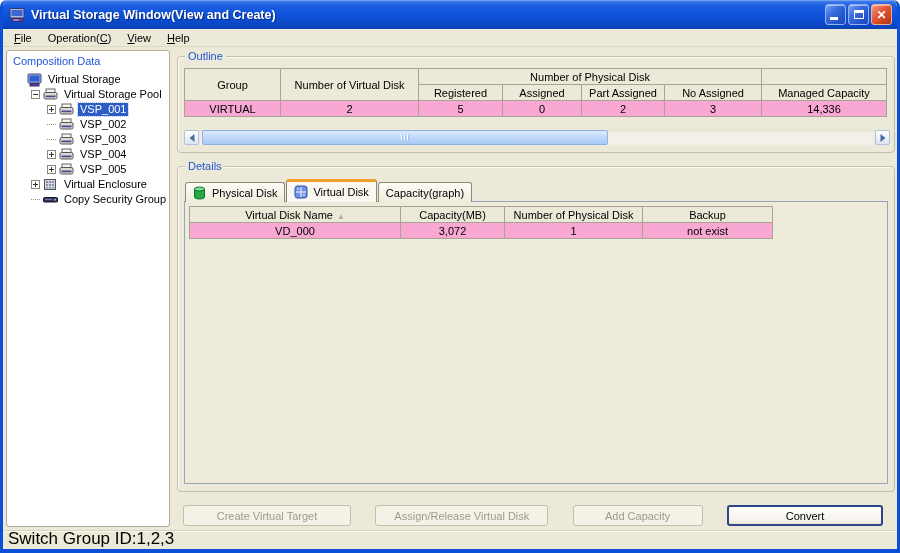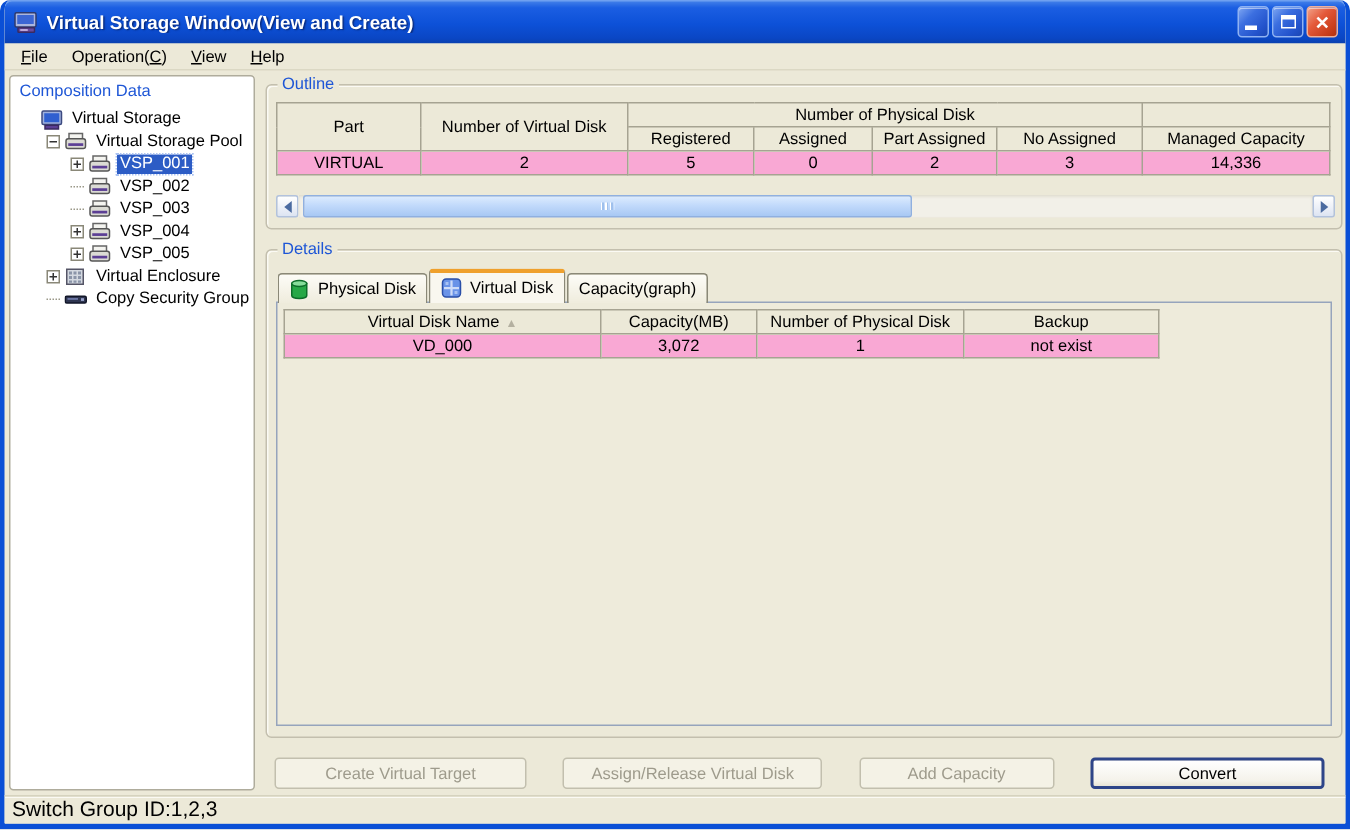--- a/index.html
+++ b/index.html
@@ -98,21 +98,21 @@
     height:21px; font-size:11px; font-family:"Liberation Sans",sans-serif;
     border-radius:3px; background:#f4f2e6; color:#000;
   }
   .xp-btn.enabled { border:2px solid #2e4589; background:linear-gradient(180deg,#ffffff 0%,#f4f2ea 80%,#e8e5d6 100%); }
   .xp-btn.disabled { border:1px solid #c2bfae; color:#9e9b8c; }
   .btn-row .xp-btn:nth-child(1){ width:168px; }
   .btn-row .xp-btn:nth-child(2){ width:173px; }
   .btn-row .xp-btn:nth-child(3){ width:130px; }
   .btn-row .xp-btn:nth-child(4){ width:156px; }
   
-  .statusbar { height:19px; flex:none; background:#ece9d8; border-top:1px solid #d6d3bf; box-shadow:inset 0 1px 0 #fbfaf4; font-size:14px; display:flex; align-items:flex-start; padding:0 5px; }
+  .statusbar { height:19px; flex:none; background:#ece9d8; border-top:1px solid #d6d3bf; box-shadow:inset 0 1px 0 #fbfaf4; font-size:17px; display:flex; align-items:flex-end; padding:0 5px; }
 </style>
 </head>
 <body>
 
 <div class="window">
 
   <div class="titlebar">
     <span class="title-icon">
       <svg width="17" height="16" viewBox="0 0 17 16">
         <rect x="1" y="1.5" width="14" height="9.5" rx="1" fill="#aab6de" stroke="#2e3a6e"></rect>
@@ -278,21 +278,21 @@
               <col style="width: 96px;">
               <col style="width: 138px;">
               <col style="width: 84px;">
               <col style="width: 79px;">
               <col style="width: 83px;">
               <col style="width: 97px;">
               <col style="width: 125px;">
             </colgroup>
             <thead>
               <tr>
-                <th rowspan="2">Part</th>
+                <th rowspan="2">Group</th>
                 <th rowspan="2">Number of Virtual Disk</th>
                 <th colspan="4">Number of Physical Disk</th>
                 <th></th>
               </tr>
               <tr>
                 <th>Registered</th>
                 <th>Assigned</th>
                 <th>Part Assigned</th>
                 <th>No Assigned</th>
                 <th>Managed Capacity</th>

